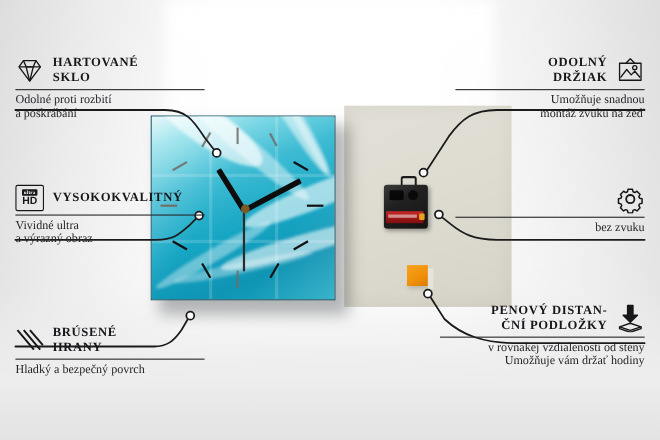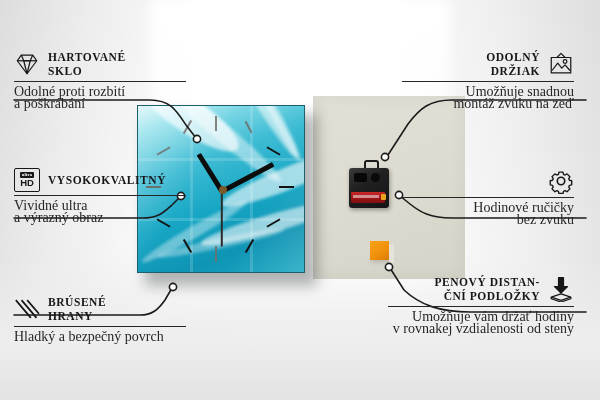--- a/index.html
+++ b/index.html
@@ -135,41 +135,41 @@
     position:absolute;left:371px;top:258px;width:20px;height:4px;
     background:rgba(0,0,0,.18);filter:blur(2px);
   }
 
   
   #lines{position:absolute;left:0;top:0;width:600px;height:400px;pointer-events:none;}
 
   
   .feat{position:absolute;width:172px;}
   .feat.left{left:14px;text-align:left;}
-  .feat.right{right:26px;text-align:right;}
+  .feat.right{right:14px;text-align:right;}
 
   .feat-head{display:flex;align-items:center;gap:8px;}
   .feat.right .feat-head{justify-content:flex-end;}
   .feat.left .feat-head{justify-content:flex-start;}
 
   .feat-title{
     font-family:"Liberation Serif", serif;
     font-weight:700;
     font-size:11.5px;
     letter-spacing:.55px;
     line-height:14px;
     color:#17171a;
     text-transform:uppercase;
   }
   .feat-rule{
     height:1px;background:#26262a;margin:3px 0 4px 0;width:100%;
   }
   .feat-desc{
     font-family:"Liberation Serif", serif;
-    font-size:14px;
+    font-size:11px;
     line-height:11.5px;
     color:#26262a;
   }
   .feat-icon{width:26px;height:26px;flex:0 0 26px;display:block;}
 
   
   #feat-glass   {top:50px;}
   #feat-print   {top:168px;}
   #feat-edges   {top:295px;}
   #feat-hanger  {top:50px;}
@@ -352,39 +352,38 @@
     <div class="feat-head">
       <svg class="feat-icon" viewBox="0 0 32 32">
         <g fill="none" stroke="#17171a" stroke-width="2" stroke-linejoin="round">
           <path d="M13,3 h6 l.7,3.3 2.3,1 2.9,-1.7 4.2,4.2 -1.7,2.9 1,2.3 3.3,.7 v6 l-3.3,.7 -1,2.3 1.7,2.9 -4.2,4.2 -2.9,-1.7 -2.3,1 -.7,3.3 h-6 l-.7,-3.3 -2.3,-1 -2.9,1.7 -4.2,-4.2 1.7,-2.9 -1,-2.3 -3.3,-.7 v-6 l3.3,-.7 1,-2.3 -1.7,-2.9 4.2,-4.2 2.9,1.7 2.3,-1 z" transform="scale(.84) translate(3,3)"></path>
           <circle cx="16" cy="16" r="4.6"></circle>
         </g>
       </svg>
     </div>
     <div class="feat-rule"></div>
     <div class="feat-desc">
-      <div>Hodinové ručičky</div>
       <div>bez zvuku</div>
     </div>
   </div>
 
   <div class="feat right" id="feat-spacer" style="width:186px;">
     <div class="feat-head">
       <div>
         <div class="feat-title">PENOVÝ DISTAN-</div>
         <div class="feat-title">ČNÍ PODLOŽKY</div>
       </div>
       <svg class="feat-icon" viewBox="0 0 32 32">
         <g fill="none" stroke="#17171a" stroke-width="1.6" stroke-linejoin="round">
           <path d="M13,2 h6 v11 h5 l-8,8 -8,-8 h5 z" fill="#17171a"></path>
           <path d="M16,22 L28,26 L16,30 L4,26 Z"></path>
           <path d="M4,26 v2 L16,32 L28,28 v-2"></path>
         </g>
       </svg>
     </div>
     <div class="feat-rule"></div>
     <div class="feat-desc">
+      <div>v rovnakej vzdialenosti od steny</div>
       <div>Umožňuje vám držať hodiny</div>
-      <div>v rovnakej vzdialenosti od steny</div>
     </div>
   </div>
 
 </div>
 
 </body></html>

